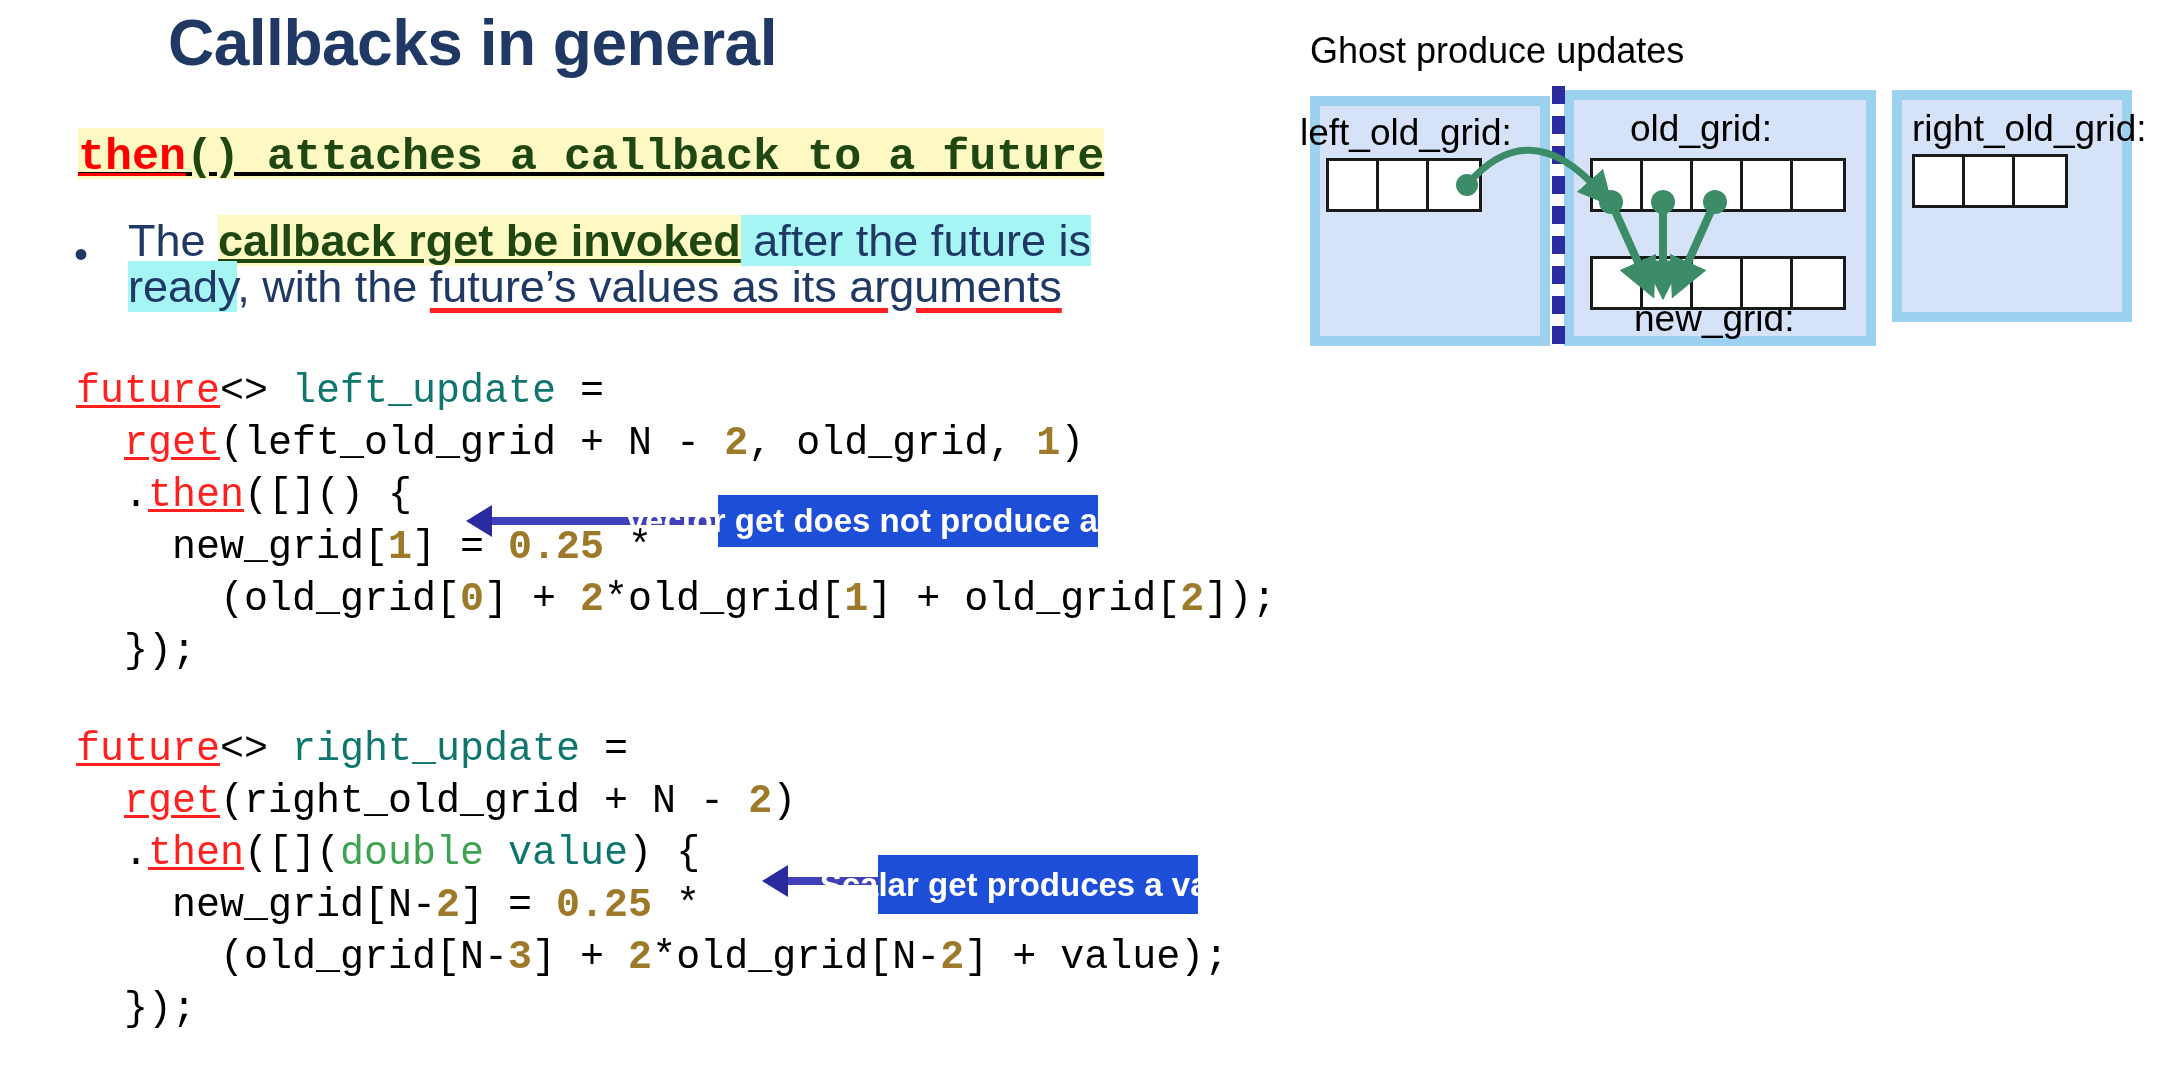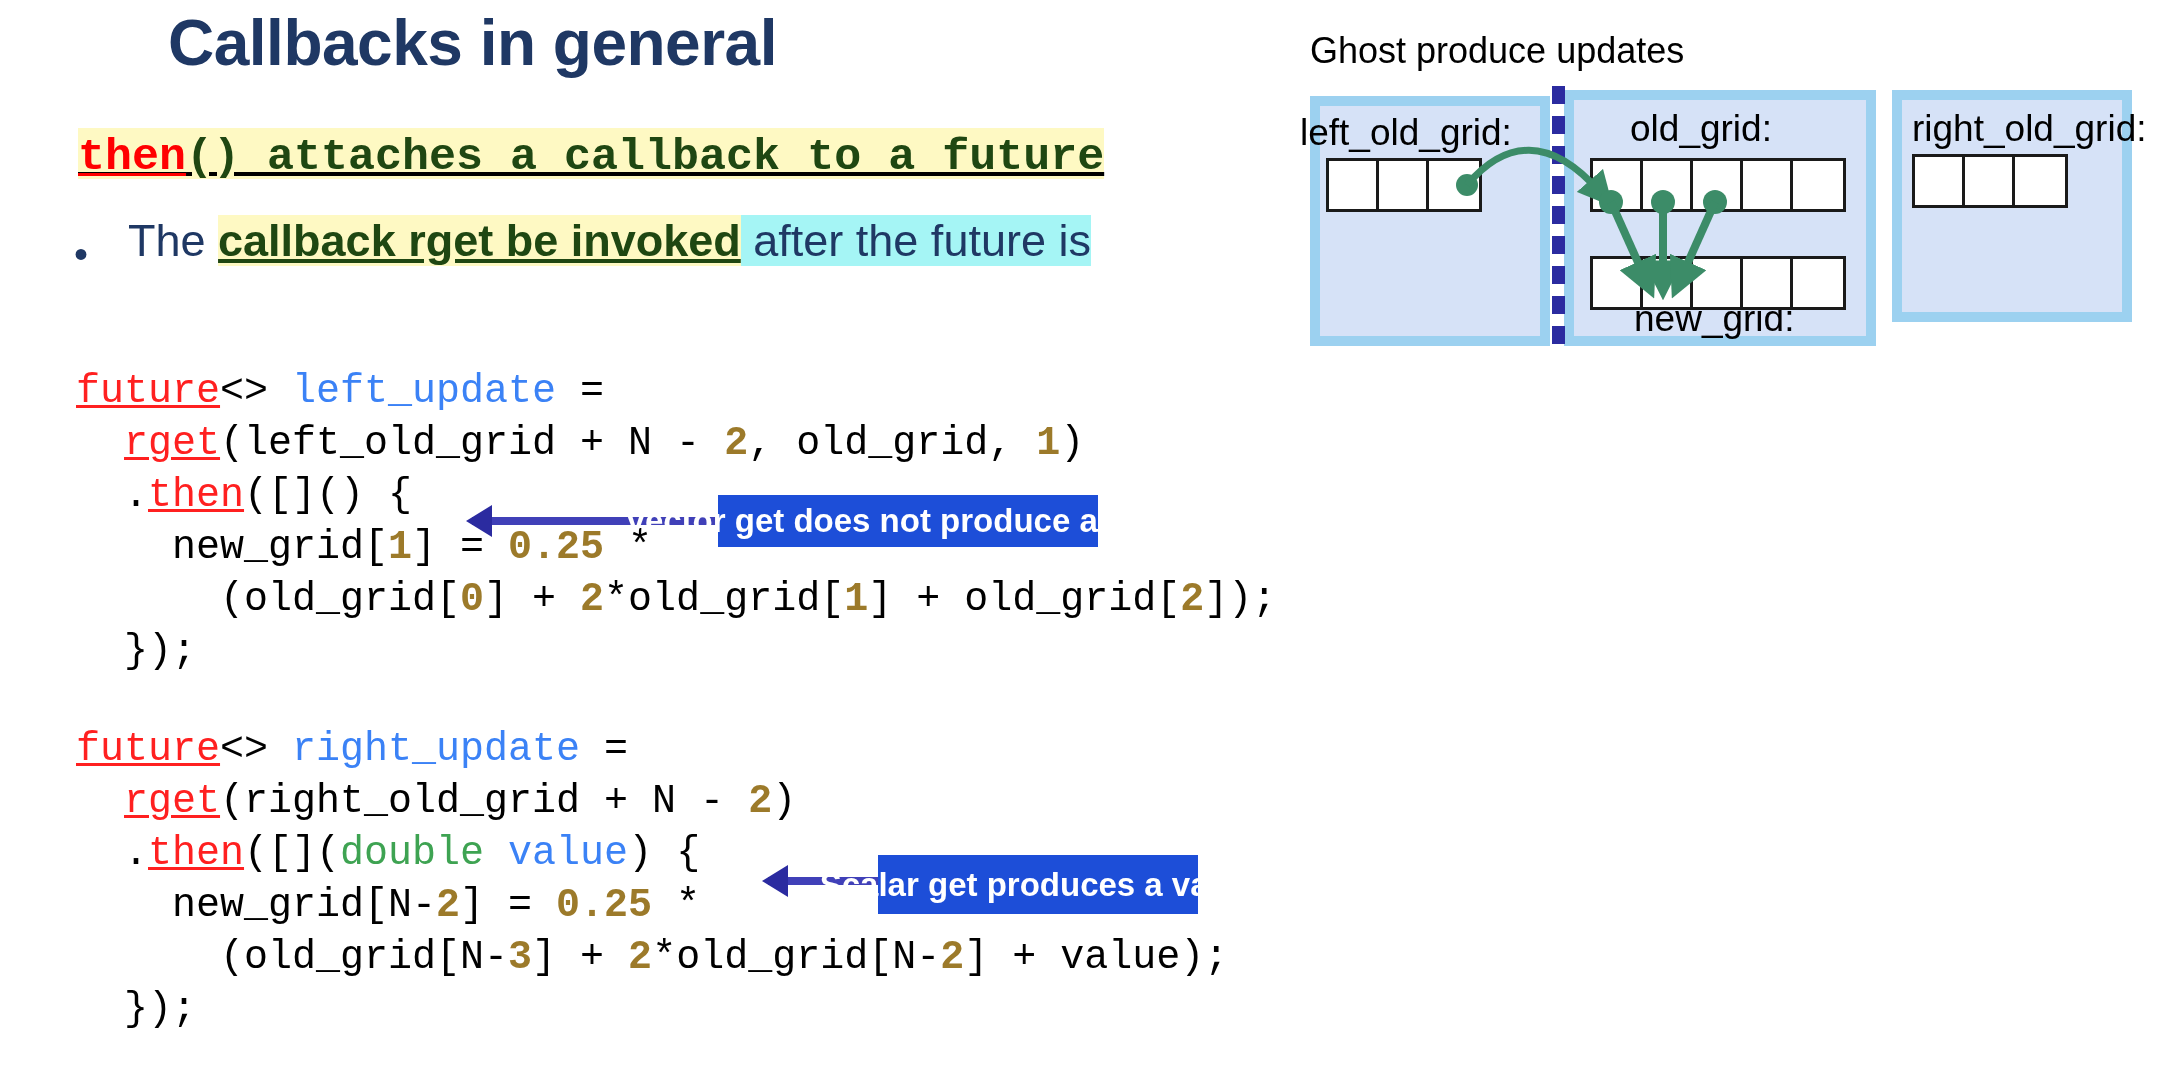--- a/index.html
+++ b/index.html
@@ -86,21 +86,21 @@
   }
   #code-left  { left: 76px; top: 372px; }
   #code-right { left: 76px; top: 730px; }
   .code-line { display: block; height: 52px; }
   .c-kw {
     color: #FF2020;
     text-decoration: underline;
     text-decoration-thickness: 3px;
     text-underline-offset: 3px;
   }
-  .c-var  { color: #3b82f6; text-align: right; }
+  .c-var  { color: #0f766e; text-align: right; }
   .c-num  { color: #9C7A2A; font-weight: bold; }
   .c-type { color: #3EA352; }
   .c-op   { color: #000000; }
 
   
   .callout {
     position: absolute;
     background: #1d4ed8;
     color: #ffffff;
     font-weight: bold;
@@ -212,20 +212,21 @@
 <body>
 
 <div id="slide-title">Callbacks in general</div>
 
 <div id="lead-line"><span class="hl-yellow"><span class="kw-red-u">then</span><span class="green-text mono-black" style="color:#1F4712;">() attaches a callback to a future</span></span></div>
 
 <div id="bullet-block">
   <span class="bullet-dot">•</span>
   <span class="bullet-text">
     <span class="bl-line"><span class="navy-text">The </span><span class="hl-yellow green-text">callback rget be invoked</span><span class="hl-cyan navy-text"> after the future is</span></span>
+    <span class="bl-line"><span class="hl-cyan navy-text">ready</span><span class="navy-text">, with the </span><span class="navy-text redunder">future’s values as its arguments</span></span>
   </span>
 </div>
 
 <div id="code-left" class="code-block"><span class="code-line"><span class="c-kw">future</span><span class="c-op">&lt;&gt; </span><span class="c-var">left_update</span><span class="c-op"> =</span></span><span class="code-line"><span class="c-op">  </span><span class="c-kw">rget</span><span class="c-op">(left_old_grid + N - </span><span class="c-num">2</span><span class="c-op">, old_grid, </span><span class="c-num">1</span><span class="c-op">)</span></span><span class="code-line"><span class="c-op">  .</span><span class="c-kw">then</span><span class="c-op">([]() {</span></span><span class="code-line"><span class="c-op">    new_grid[</span><span class="c-num">1</span><span class="c-op">] = </span><span class="c-num">0.25</span><span class="c-op"> *</span></span><span class="code-line"><span class="c-op">      (old_grid[</span><span class="c-num">0</span><span class="c-op">] + </span><span class="c-num">2</span><span class="c-op">*old_grid[</span><span class="c-num">1</span><span class="c-op">] + old_grid[</span><span class="c-num">2</span><span class="c-op">]);</span></span><span class="code-line"><span class="c-op">  });</span></span></div>
 <div id="code-right" class="code-block"><span class="code-line"><span class="c-kw">future</span><span class="c-op">&lt;&gt; </span><span class="c-var">right_update</span><span class="c-op"> =</span></span><span class="code-line"><span class="c-op">  </span><span class="c-kw">rget</span><span class="c-op">(right_old_grid + N - </span><span class="c-num">2</span><span class="c-op">)</span></span><span class="code-line"><span class="c-op">  .</span><span class="c-kw">then</span><span class="c-op">([](</span><span class="c-type">double</span><span class="c-op"> </span><span class="c-var">value</span><span class="c-op">) {</span></span><span class="code-line"><span class="c-op">    new_grid[N-</span><span class="c-num">2</span><span class="c-op">] = </span><span class="c-num">0.25</span><span class="c-op"> *</span></span><span class="code-line"><span class="c-op">      (old_grid[N-</span><span class="c-num">3</span><span class="c-op">] + </span><span class="c-num">2</span><span class="c-op">*old_grid[N-</span><span class="c-num">2</span><span class="c-op">] + value);</span></span><span class="code-line"><span class="c-op">  });</span></span></div>
 
 <div class="callout-arrow" id="arrow-vector"></div>
 <div class="arrow-head" id="arrowhead-vector"></div>
 <div class="callout" id="callout-vector">Vector get does not produce a value</div>
 

